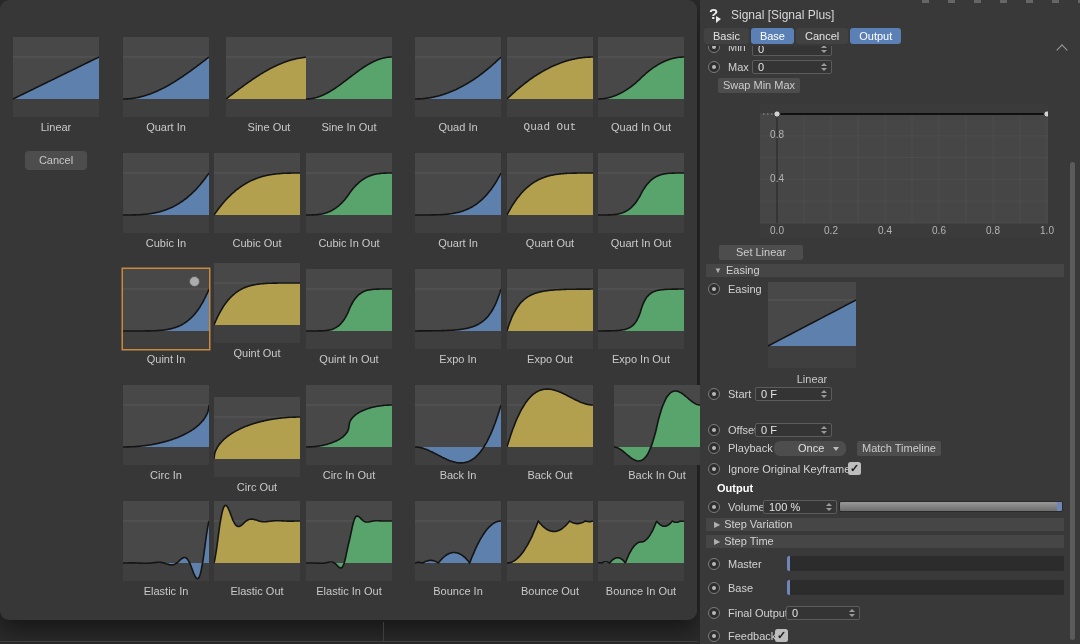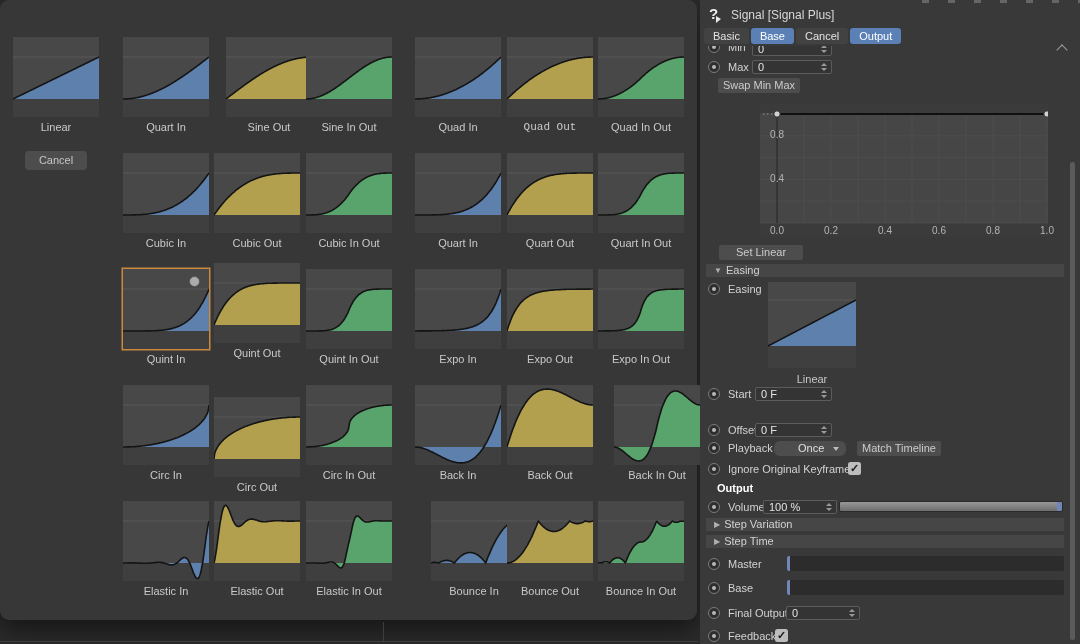--- a/index.html
+++ b/index.html
@@ -360,21 +360,21 @@
       <div class="cell" style="left: 306px; top: 474px;">
         <div class="thumb"><svg width="86" height="80">
             <rect width="86" height="80" fill="#484848"></rect>
             <rect y="62" width="86" height="18" fill="#3f3f3f"></rect>
             <line x1="0" y1="20" x2="86" y2="20" stroke="#585858"></line>
             <path d="M0.0,62.0 L0.6,62.0 L1.2,62.0 L1.8,62.0 L2.5,62.0 L3.1,62.0 L3.7,62.0 L4.3,62.0 L4.9,62.0 L5.5,62.0 L6.1,62.0 L6.8,62.0 L7.4,62.0 L8.0,62.0 L8.6,62.0 L9.2,62.0 L9.8,62.0 L10.4,62.0 L11.1,62.1 L11.7,62.1 L12.3,62.1 L12.9,62.2 L13.5,62.2 L14.1,62.2 L14.7,62.2 L15.4,62.2 L16.0,62.2 L16.6,62.2 L17.2,62.2 L17.8,62.1 L18.4,62.0 L19.0,62.0 L19.7,61.9 L20.3,61.8 L20.9,61.6 L21.5,61.5 L22.1,61.4 L22.7,61.2 L23.3,61.1 L24.0,61.0 L24.6,61.0 L25.2,61.0 L25.8,61.0 L26.4,61.1 L27.0,61.3 L27.6,61.5 L28.3,61.9 L28.9,62.3 L29.5,62.8 L30.1,63.3 L30.7,63.9 L31.3,64.6 L31.9,65.2 L32.6,65.8 L33.2,66.3 L33.8,66.7 L34.4,66.9 L35.0,66.9 L35.6,66.7 L36.2,66.1 L36.9,65.2 L37.5,63.9 L38.1,62.2 L38.7,60.2 L39.3,57.8 L39.9,55.1 L40.5,52.1 L41.2,49.1 L41.8,46.1 L42.4,43.4 L43.0,41.0 L43.6,38.6 L44.2,35.9 L44.8,32.9 L45.5,29.9 L46.1,26.9 L46.7,24.2 L47.3,21.8 L47.9,19.8 L48.5,18.1 L49.1,16.8 L49.8,15.9 L50.4,15.3 L51.0,15.1 L51.6,15.1 L52.2,15.3 L52.8,15.7 L53.4,16.2 L54.1,16.8 L54.7,17.4 L55.3,18.1 L55.9,18.7 L56.5,19.2 L57.1,19.7 L57.7,20.1 L58.4,20.5 L59.0,20.7 L59.6,20.9 L60.2,21.0 L60.8,21.0 L61.4,21.0 L62.0,21.0 L62.7,20.9 L63.3,20.8 L63.9,20.6 L64.5,20.5 L65.1,20.4 L65.7,20.2 L66.3,20.1 L67.0,20.0 L67.6,20.0 L68.2,19.9 L68.8,19.8 L69.4,19.8 L70.0,19.8 L70.6,19.8 L71.3,19.8 L71.9,19.8 L72.5,19.8 L73.1,19.8 L73.7,19.9 L74.3,19.9 L74.9,19.9 L75.6,20.0 L76.2,20.0 L76.8,20.0 L77.4,20.0 L78.0,20.0 L78.6,20.0 L79.2,20.0 L79.9,20.0 L80.5,20.0 L81.1,20.0 L81.7,20.0 L82.3,20.0 L82.9,20.0 L83.5,20.0 L84.2,20.0 L84.8,20.0 L85.4,20.0 L86.0,20.0 L86,62 L0,62 Z" fill="#58a46c"></path>
             <path d="M0.0,62.0 L0.6,62.0 L1.2,62.0 L1.8,62.0 L2.5,62.0 L3.1,62.0 L3.7,62.0 L4.3,62.0 L4.9,62.0 L5.5,62.0 L6.1,62.0 L6.8,62.0 L7.4,62.0 L8.0,62.0 L8.6,62.0 L9.2,62.0 L9.8,62.0 L10.4,62.0 L11.1,62.1 L11.7,62.1 L12.3,62.1 L12.9,62.2 L13.5,62.2 L14.1,62.2 L14.7,62.2 L15.4,62.2 L16.0,62.2 L16.6,62.2 L17.2,62.2 L17.8,62.1 L18.4,62.0 L19.0,62.0 L19.7,61.9 L20.3,61.8 L20.9,61.6 L21.5,61.5 L22.1,61.4 L22.7,61.2 L23.3,61.1 L24.0,61.0 L24.6,61.0 L25.2,61.0 L25.8,61.0 L26.4,61.1 L27.0,61.3 L27.6,61.5 L28.3,61.9 L28.9,62.3 L29.5,62.8 L30.1,63.3 L30.7,63.9 L31.3,64.6 L31.9,65.2 L32.6,65.8 L33.2,66.3 L33.8,66.7 L34.4,66.9 L35.0,66.9 L35.6,66.7 L36.2,66.1 L36.9,65.2 L37.5,63.9 L38.1,62.2 L38.7,60.2 L39.3,57.8 L39.9,55.1 L40.5,52.1 L41.2,49.1 L41.8,46.1 L42.4,43.4 L43.0,41.0 L43.6,38.6 L44.2,35.9 L44.8,32.9 L45.5,29.9 L46.1,26.9 L46.7,24.2 L47.3,21.8 L47.9,19.8 L48.5,18.1 L49.1,16.8 L49.8,15.9 L50.4,15.3 L51.0,15.1 L51.6,15.1 L52.2,15.3 L52.8,15.7 L53.4,16.2 L54.1,16.8 L54.7,17.4 L55.3,18.1 L55.9,18.7 L56.5,19.2 L57.1,19.7 L57.7,20.1 L58.4,20.5 L59.0,20.7 L59.6,20.9 L60.2,21.0 L60.8,21.0 L61.4,21.0 L62.0,21.0 L62.7,20.9 L63.3,20.8 L63.9,20.6 L64.5,20.5 L65.1,20.4 L65.7,20.2 L66.3,20.1 L67.0,20.0 L67.6,20.0 L68.2,19.9 L68.8,19.8 L69.4,19.8 L70.0,19.8 L70.6,19.8 L71.3,19.8 L71.9,19.8 L72.5,19.8 L73.1,19.8 L73.7,19.9 L74.3,19.9 L74.9,19.9 L75.6,20.0 L76.2,20.0 L76.8,20.0 L77.4,20.0 L78.0,20.0 L78.6,20.0 L79.2,20.0 L79.9,20.0 L80.5,20.0 L81.1,20.0 L81.7,20.0 L82.3,20.0 L82.9,20.0 L83.5,20.0 L84.2,20.0 L84.8,20.0 L85.4,20.0 L86.0,20.0" fill="none" stroke="#141414" stroke-width="1.6"></path>
           </svg></div>
         <div class="cell-label">Elastic In Out</div>
       </div>
-      <div class="cell" style="left: 415px; top: 474px; margin-left: 16px;">
+      <div class="cell" style="left: 415px; top: 474px;">
         <div class="thumb"><svg width="86" height="80">
             <rect width="86" height="80" fill="#484848"></rect>
             <rect y="62" width="86" height="18" fill="#3f3f3f"></rect>
             <line x1="0" y1="20" x2="86" y2="20" stroke="#585858"></line>
             <path d="M0.0,62.0 L0.6,61.8 L1.2,61.7 L1.8,61.5 L2.5,61.4 L3.1,61.4 L3.7,61.3 L4.3,61.4 L4.9,61.4 L5.5,61.5 L6.1,61.6 L6.8,61.7 L7.4,61.9 L8.0,61.9 L8.6,61.5 L9.2,61.1 L9.8,60.8 L10.4,60.5 L11.1,60.3 L11.7,60.1 L12.3,59.9 L12.9,59.7 L13.5,59.6 L14.1,59.5 L14.7,59.4 L15.4,59.4 L16.0,59.4 L16.6,59.4 L17.2,59.5 L17.8,59.6 L18.4,59.7 L19.0,59.9 L19.7,60.1 L20.3,60.3 L20.9,60.6 L21.5,60.9 L22.1,61.2 L22.7,61.5 L23.3,61.9 L24.0,61.3 L24.6,60.6 L25.2,59.8 L25.8,59.1 L26.4,58.4 L27.0,57.7 L27.6,57.1 L28.3,56.5 L28.9,56.0 L29.5,55.5 L30.1,55.0 L30.7,54.5 L31.3,54.1 L31.9,53.7 L32.6,53.3 L33.2,53.0 L33.8,52.7 L34.4,52.4 L35.0,52.2 L35.6,52.0 L36.2,51.8 L36.9,51.7 L37.5,51.6 L38.1,51.5 L38.7,51.5 L39.3,51.5 L39.9,51.5 L40.5,51.6 L41.2,51.7 L41.8,51.8 L42.4,52.0 L43.0,52.2 L43.6,52.4 L44.2,52.6 L44.8,52.9 L45.5,53.2 L46.1,53.6 L46.7,54.0 L47.3,54.4 L47.9,54.8 L48.5,55.3 L49.1,55.8 L49.8,56.4 L50.4,57.0 L51.0,57.6 L51.6,58.2 L52.2,58.9 L52.8,59.6 L53.4,60.3 L54.1,61.1 L54.7,61.9 L55.3,60.5 L55.9,58.9 L56.5,57.3 L57.1,55.8 L57.7,54.3 L58.4,52.8 L59.0,51.4 L59.6,50.0 L60.2,48.6 L60.8,47.2 L61.4,45.9 L62.0,44.6 L62.7,43.4 L63.3,42.2 L63.9,41.0 L64.5,39.9 L65.1,38.7 L65.7,37.6 L66.3,36.6 L67.0,35.6 L67.6,34.6 L68.2,33.6 L68.8,32.7 L69.4,31.8 L70.0,31.0 L70.6,30.1 L71.3,29.3 L71.9,28.6 L72.5,27.8 L73.1,27.1 L73.7,26.5 L74.3,25.9 L74.9,25.3 L75.6,24.7 L76.2,24.1 L76.8,23.6 L77.4,23.2 L78.0,22.7 L78.6,22.3 L79.2,22.0 L79.9,21.6 L80.5,21.3 L81.1,21.0 L81.7,20.8 L82.3,20.6 L82.9,20.4 L83.5,20.3 L84.2,20.1 L84.8,20.1 L85.4,20.0 L86.0,20.0 L86,62 L0,62 Z" fill="#5d80ad"></path>
             <path d="M0.0,62.0 L0.6,61.8 L1.2,61.7 L1.8,61.5 L2.5,61.4 L3.1,61.4 L3.7,61.3 L4.3,61.4 L4.9,61.4 L5.5,61.5 L6.1,61.6 L6.8,61.7 L7.4,61.9 L8.0,61.9 L8.6,61.5 L9.2,61.1 L9.8,60.8 L10.4,60.5 L11.1,60.3 L11.7,60.1 L12.3,59.9 L12.9,59.7 L13.5,59.6 L14.1,59.5 L14.7,59.4 L15.4,59.4 L16.0,59.4 L16.6,59.4 L17.2,59.5 L17.8,59.6 L18.4,59.7 L19.0,59.9 L19.7,60.1 L20.3,60.3 L20.9,60.6 L21.5,60.9 L22.1,61.2 L22.7,61.5 L23.3,61.9 L24.0,61.3 L24.6,60.6 L25.2,59.8 L25.8,59.1 L26.4,58.4 L27.0,57.7 L27.6,57.1 L28.3,56.5 L28.9,56.0 L29.5,55.5 L30.1,55.0 L30.7,54.5 L31.3,54.1 L31.9,53.7 L32.6,53.3 L33.2,53.0 L33.8,52.7 L34.4,52.4 L35.0,52.2 L35.6,52.0 L36.2,51.8 L36.9,51.7 L37.5,51.6 L38.1,51.5 L38.7,51.5 L39.3,51.5 L39.9,51.5 L40.5,51.6 L41.2,51.7 L41.8,51.8 L42.4,52.0 L43.0,52.2 L43.6,52.4 L44.2,52.6 L44.8,52.9 L45.5,53.2 L46.1,53.6 L46.7,54.0 L47.3,54.4 L47.9,54.8 L48.5,55.3 L49.1,55.8 L49.8,56.4 L50.4,57.0 L51.0,57.6 L51.6,58.2 L52.2,58.9 L52.8,59.6 L53.4,60.3 L54.1,61.1 L54.7,61.9 L55.3,60.5 L55.9,58.9 L56.5,57.3 L57.1,55.8 L57.7,54.3 L58.4,52.8 L59.0,51.4 L59.6,50.0 L60.2,48.6 L60.8,47.2 L61.4,45.9 L62.0,44.6 L62.7,43.4 L63.3,42.2 L63.9,41.0 L64.5,39.9 L65.1,38.7 L65.7,37.6 L66.3,36.6 L67.0,35.6 L67.6,34.6 L68.2,33.6 L68.8,32.7 L69.4,31.8 L70.0,31.0 L70.6,30.1 L71.3,29.3 L71.9,28.6 L72.5,27.8 L73.1,27.1 L73.7,26.5 L74.3,25.9 L74.9,25.3 L75.6,24.7 L76.2,24.1 L76.8,23.6 L77.4,23.2 L78.0,22.7 L78.6,22.3 L79.2,22.0 L79.9,21.6 L80.5,21.3 L81.1,21.0 L81.7,20.8 L82.3,20.6 L82.9,20.4 L83.5,20.3 L84.2,20.1 L84.8,20.1 L85.4,20.0 L86.0,20.0" fill="none" stroke="#141414" stroke-width="1.6"></path>
           </svg></div>
         <div class="cell-label">Bounce In</div>
       </div>
       <div class="cell" style="left: 507px; top: 474px;">

